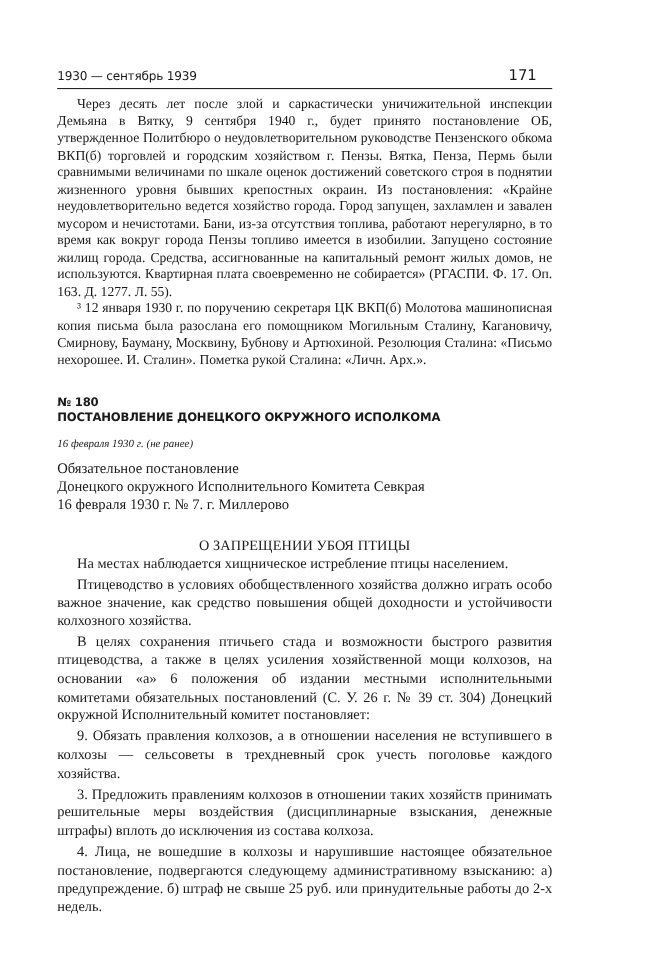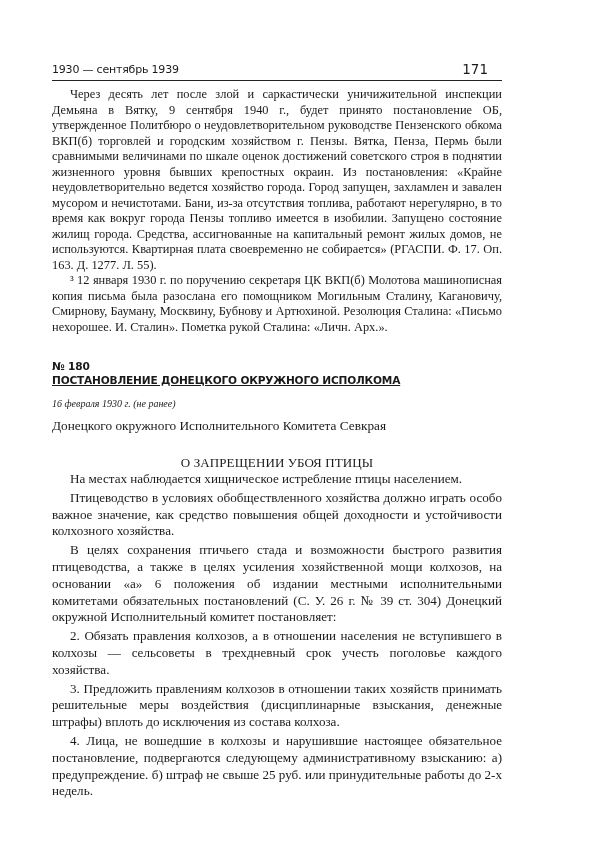--- a/index.html
+++ b/index.html
@@ -25,21 +25,21 @@
   p { margin: 0; text-align: justify; }
   .note {
     font-size: 12.4px; line-height: 15.5px; text-indent: 18px;
   }
   .notes { margin-top: 6px; }
   .doc-number, .doc-title {
     font-family: "DejaVu Sans", "Liberation Sans", sans-serif;
     font-weight: bold; font-size: 10.6px; letter-spacing: -0.2px;
   }
   .doc-number { margin-top: 24px; line-height: 14px; }
-  .doc-title { line-height: 14.5px; text-decoration: underline; }
+  .doc-title { line-height: 14.5px; }
   .doc-date {
     font-style: italic; font-size: 10px; margin-top: 8px; line-height: 16px;
   }
   .preamble { margin-top: 6px; font-size: 13.3px; line-height: 16.5px; }
   .preamble div { white-space: nowrap; }
   .heading {
     text-align: center; font-size: 13px; margin-top: 20px; line-height: 17px;
     letter-spacing: 0.1px;
   }
   .body p {
@@ -59,27 +59,29 @@
   <div class="notes">
     <p class="note">Через десять лет после злой и саркастически уничижительной инспекции Демьяна в Вятку, 9 сентября 1940 г., будет принято постановление ОБ, утвержденное Политбюро о неудовлетворительном руководстве Пензенского обкома ВКП(б) торговлей и городским хозяйством г. Пензы. Вятка, Пенза, Пермь были сравнимыми величинами по шкале оценок достижений советского строя в поднятии жизненного уровня бывших крепостных окраин. Из постановления: «Крайне неудовлетворительно ведется хозяйство города. Город запущен, захламлен и завален мусором и нечистотами. Бани, из-за отсутствия топлива, работают нерегулярно, в то время как вокруг города Пензы топливо имеется в изобилии. Запущено состояние жилищ города. Средства, ассигнованные на капитальный ремонт жилых домов, не используются. Квартирная плата своевременно не собирается» (РГАСПИ. Ф. 17. Оп. 163. Д. 1277. Л. 55).</p>
     <p class="note">³ 12 января 1930 г. по поручению секретаря ЦК ВКП(б) Молотова машинописная копия письма была разослана его помощником Могильным Сталину, Кагановичу, Смирнову, Бауману, Москвину, Бубнову и Артюхиной. Резолюция Сталина: «Письмо нехорошее. И. Сталин». Пометка рукой Сталина: «Личн. Арх.».</p>
   </div>
 
   <div class="doc-number">№ 180</div>
   <div class="doc-title">ПОСТАНОВЛЕНИЕ ДОНЕЦКОГО ОКРУЖНОГО ИСПОЛКОМА</div>
   <div class="doc-date">16 февраля 1930 г. (не ранее)</div>
 
   <div class="preamble">
+    <div>Обязательное постановление</div>
     <div>Донецкого окружного Исполнительного Комитета Севкрая</div>
+    <div>16 февраля 1930 г. № 7. г. Миллерово</div>
   </div>
 
   <div class="heading">О ЗАПРЕЩЕНИИ УБОЯ ПТИЦЫ</div>
 
   <div class="body">
     <p>На местах наблюдается хищническое истребление птицы населением.</p>
     <p>Птицеводство в условиях обобществленного хозяйства должно играть особо важное значение, как средство повышения общей доходности и устойчивости колхозного хозяйства.</p>
     <p>В целях сохранения птичьего стада и возможности быстрого развития птицеводства, а также в целях усиления хозяйственной мощи колхозов, на основании «а» 6 положения об издании местными исполнительными комитетами обязательных постановлений (С. У. 26 г. № 39 ст. 304) Донецкий окружной Исполнительный комитет постановляет:</p>
-    <p>2. Обязать правления колхозов, а в отношении населения не вступившего в колхозы — сельсоветы в трехдневный срок учесть поголовье каждого хозяйства.</p>
+    <p>9. Обязать правления колхозов, а в отношении населения не вступившего в колхозы — сельсоветы в трехдневный срок учесть поголовье каждого хозяйства.</p>
     <p>3. Предложить правлениям колхозов в отношении таких хозяйств принимать решительные меры воздействия (дисциплинарные взыскания, денежные штрафы) вплоть до исключения из состава колхоза.</p>
     <p>4. Лица, не вошедшие в колхозы и нарушившие настоящее обязательное постановление, подвергаются следующему административному взысканию: а) предупреждение. б) штраф не свыше 25 руб. или принудительные работы до 2-х недель.</p>
 
   </div>
 </div>
 
 </body></html>

